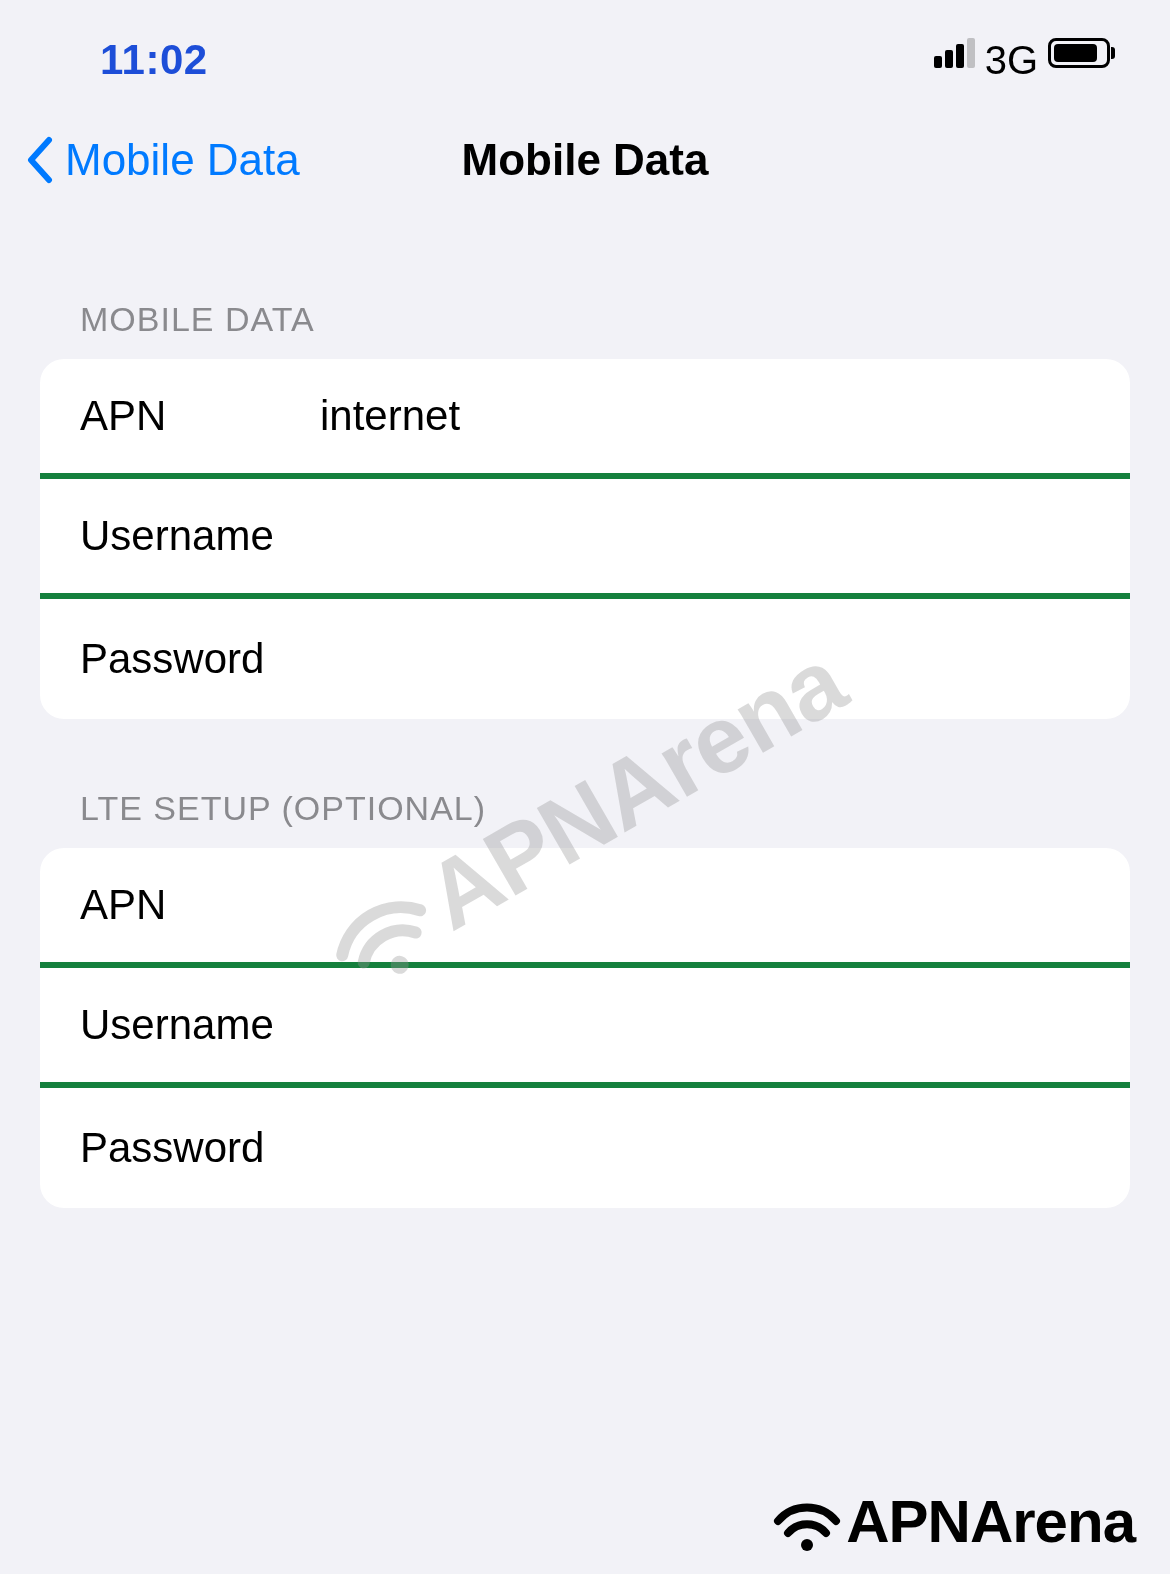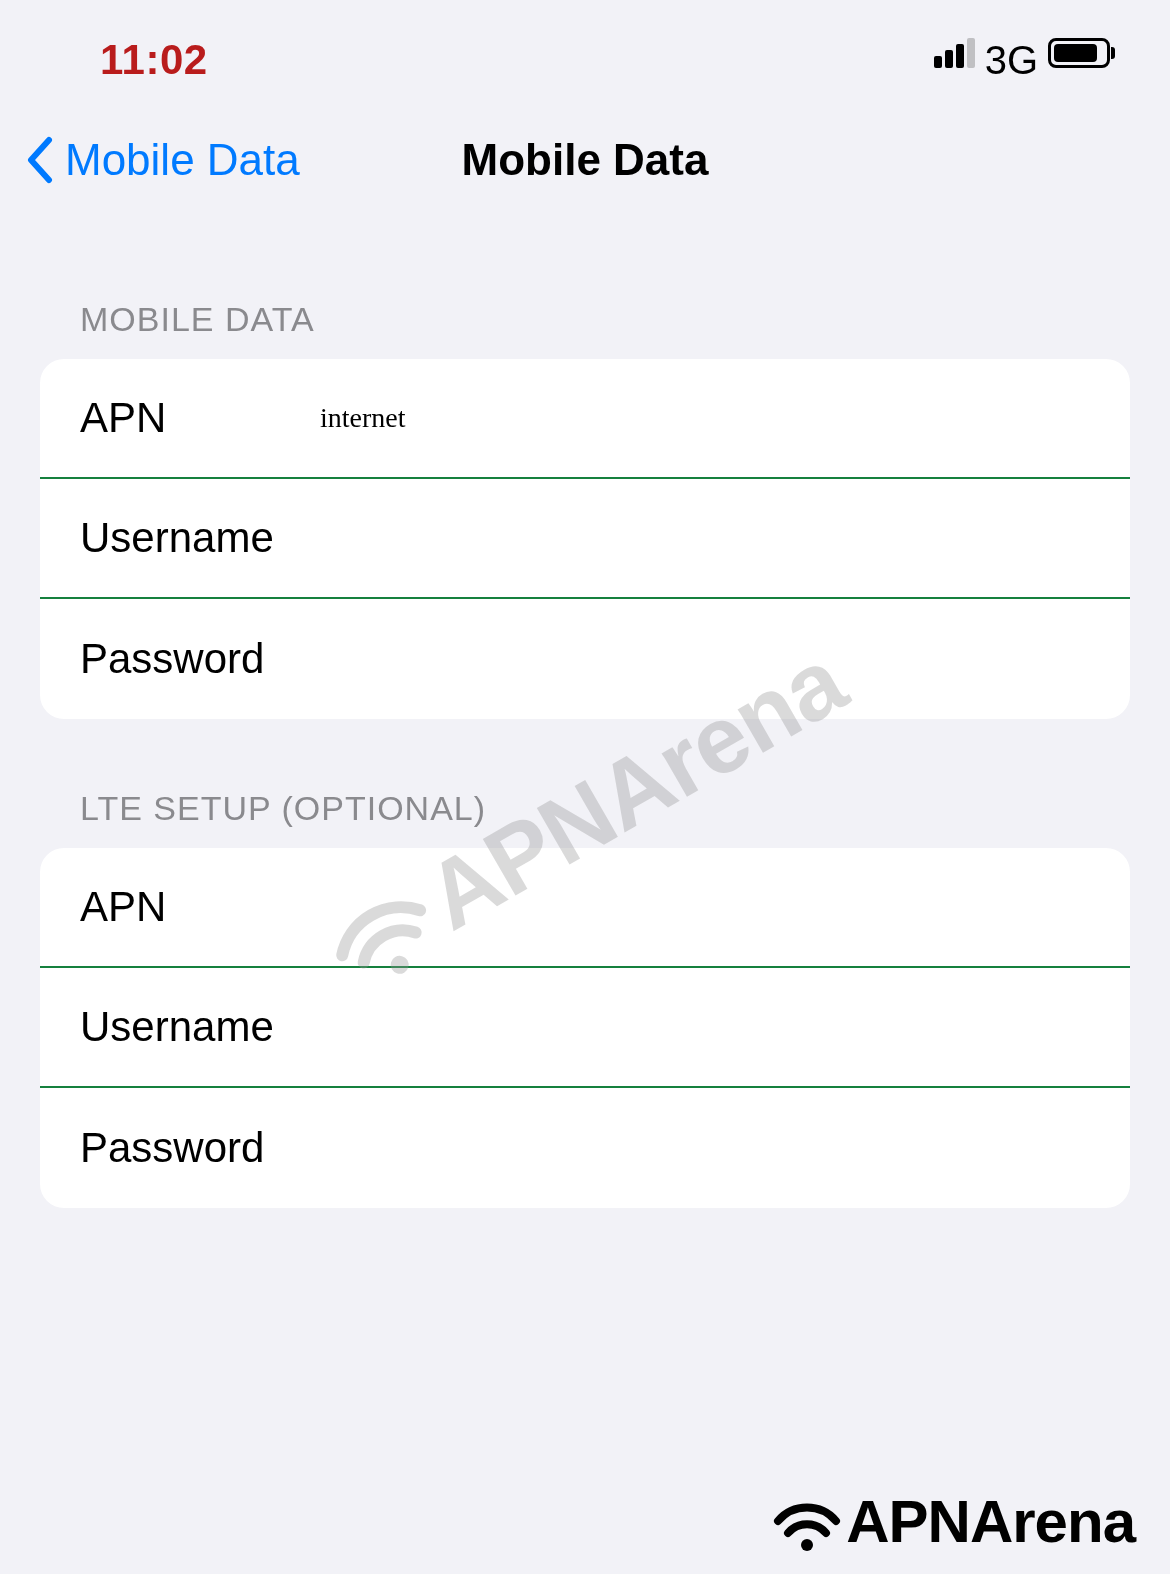--- a/index.html
+++ b/index.html
@@ -19,21 +19,21 @@
     .status-bar {
       display: flex;
       justify-content: space-between;
       align-items: center;
       padding: 40px 60px 30px 100px;
       height: 110px;
     }
     .time {
       font-size: 42px;
       font-weight: 600;
-      color: #b91c1c;
+      color: #1d4ed8;
       letter-spacing: 0.5px;
     }
     .status-right {
       display: flex;
       align-items: flex-start;
       gap: 10px;
     }
     .net-type {
       font-size: 40px;
       font-weight: 400;
@@ -130,40 +130,40 @@
     .section-group {
       background: #FFFFFF;
       border-radius: 24px;
       overflow: hidden;
     }
     .row {
       display: flex;
       align-items: center;
       height: 120px;
       padding: 0 40px;
-      border-bottom: 2px solid #15803d;
+      border-bottom: 6px solid #15803d;
     }
     .row:last-child {
       border-bottom: none;
       gap: 17px;
     }
     .row-label {
       font-size: 42px;
       color: #000;
       width: 240px;
       flex-shrink: 0;
     }
     .row-input {
-      font-size: 28px;
+      font-size: 42px;
       color: #000;
       border: none;
       outline: none;
       background: transparent;
       flex: 1;
-      font-family: Liberation Serif, serif;
+      font-family: Liberation Sans, sans-serif;
     }
     .watermark-center {
       position: absolute;
       left: 50%;
       top: 52%;
       transform: translate(-50%, -50%) rotate(-30deg);
       font-size: 95px;
       font-weight: 700;
       color: rgba(150, 150, 150, 0.35);
       pointer-events: none;

